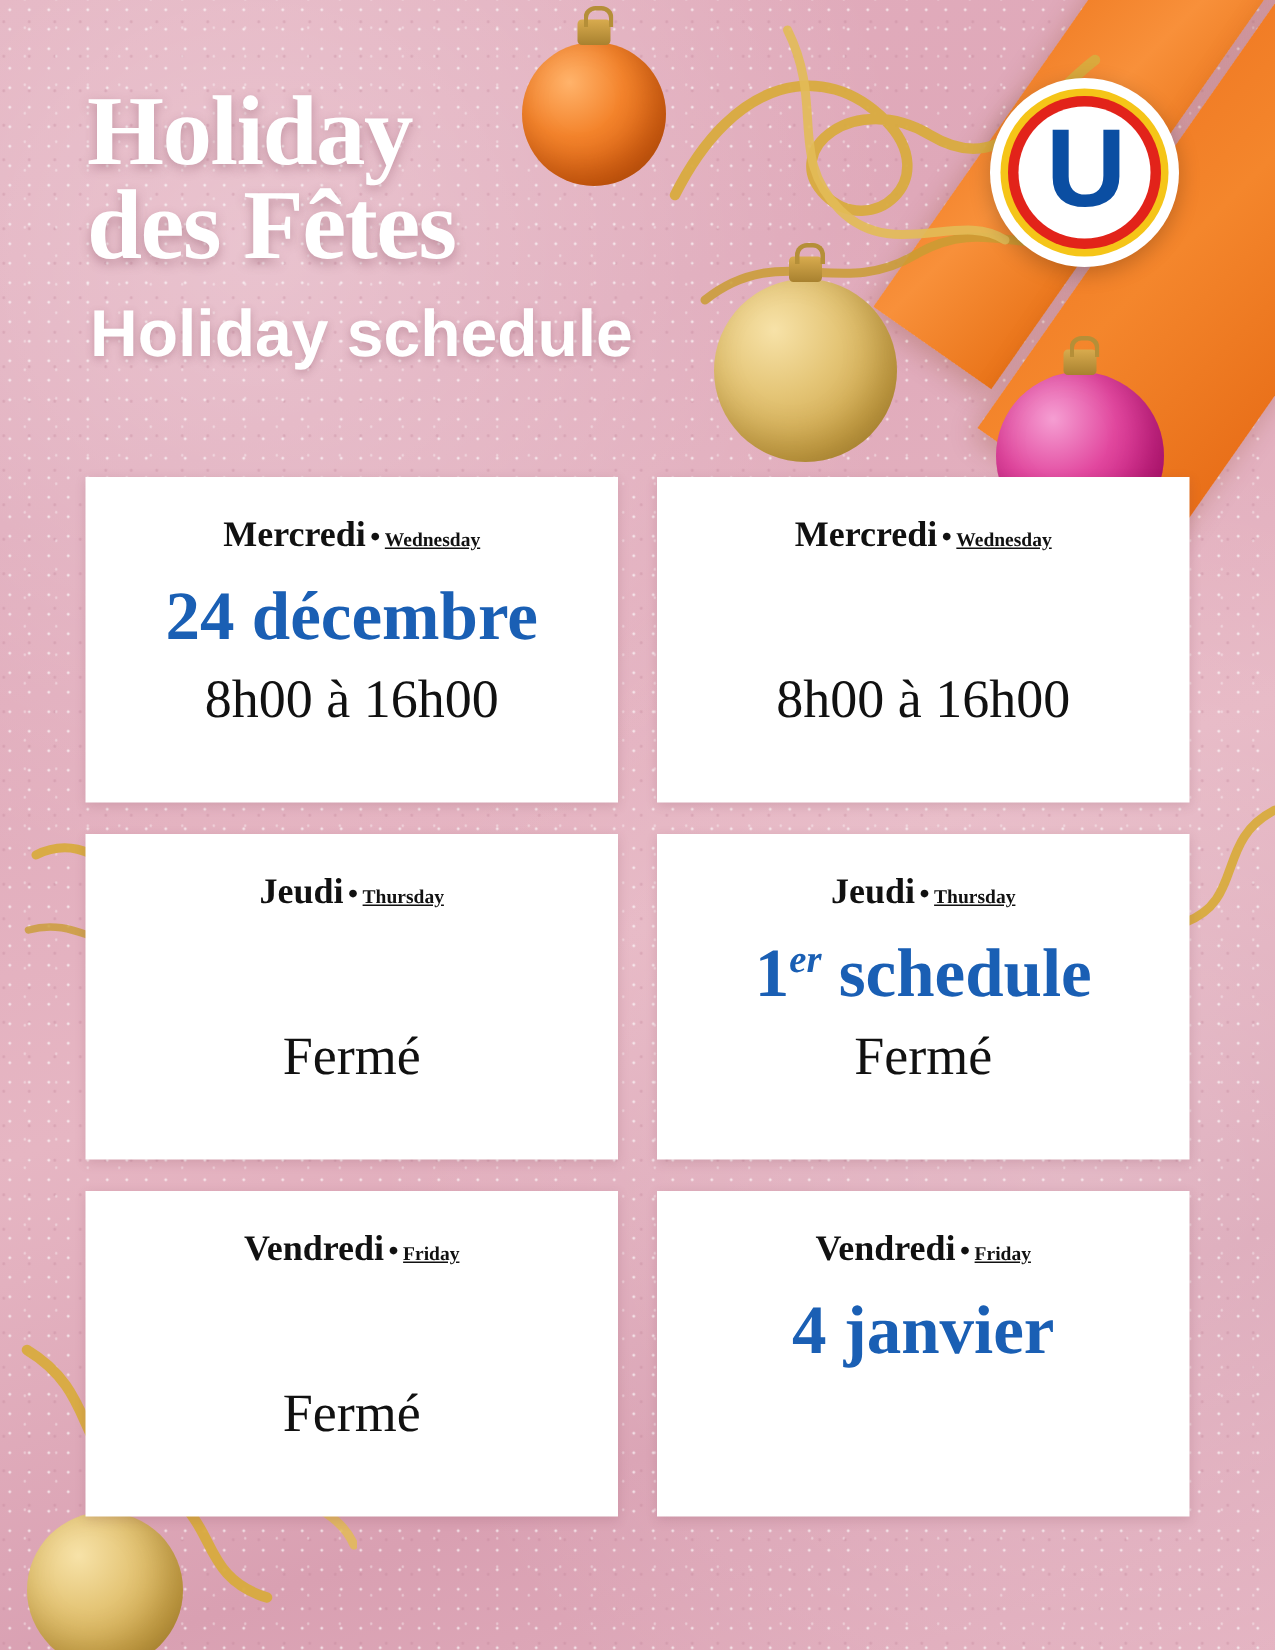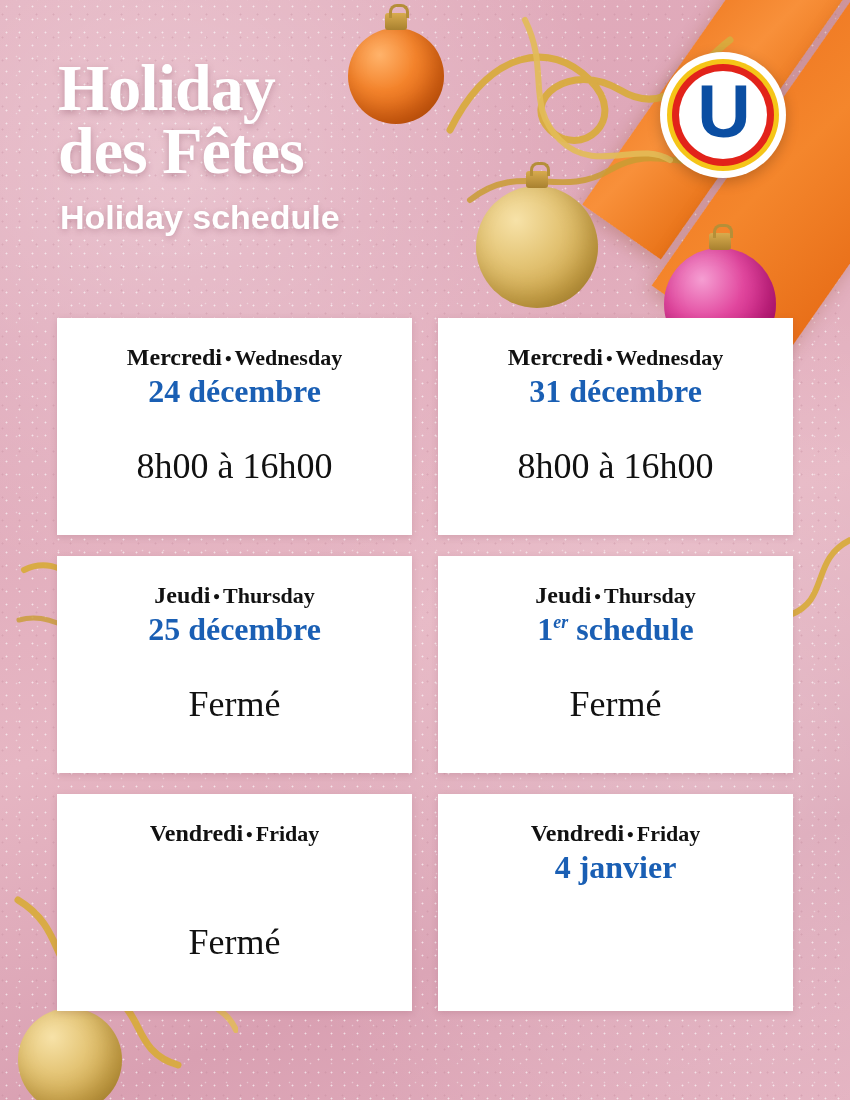--- a/index.html
+++ b/index.html
@@ -178,21 +178,21 @@
     font-weight: bold;
     font-size: 66px;
     line-height: 0.96;
     letter-spacing: -1px;
     text-shadow: 0 3px 7px rgba(120,60,80,0.35);
     margin: 0;
   }
   .subtitle {
     font-family: "Liberation Sans", sans-serif;
     font-weight: bold;
-    font-size: 34px;
+    font-size: 44px;
     line-height: 1.1;
     margin: 16px 0 0 2px;
     text-shadow: 0 2px 6px rgba(120,60,80,0.30);
   }
 
   
   .grid {
     position: absolute;
     top: 318px;
     left: 57px;
@@ -213,34 +213,35 @@
     box-sizing: border-box;
   }
   .dayline {
     font-family: "Liberation Serif", serif;
     color: #111111;
     font-size: 24px;
     font-weight: bold;
     white-space: nowrap;
   }
   .dayline .en {
-    font-size: 22px;
-    font-weight: bold;
+    font-size: 13px;
+    font-weight: bold;
+    text-decoration: underline;
   }
   .dayline .dot {
     font-size: 19px;
     padding: 0 3px;
   }
   .date {
     font-family: "Liberation Serif", serif;
     color: #1a5fb4;
     font-weight: bold;
-    font-size: 32px;
+    font-size: 46px;
     line-height: 1.05;
-    margin-top: 4px;
+    margin-top: 16px;
     white-space: nowrap;
   }
   .date sup {
     font-size: 0.56em;
     vertical-align: super;
     line-height: 0;
     font-style: italic;
   }
   .hours {
     font-family: "Liberation Serif", serif;
@@ -323,32 +324,26 @@
       <div class="date">
         <span>24 décembre</span><sup></sup><span></span>
       </div>
       <div class="hours">8h00 à 16h00</div>
     </div>
 
     <div class="card">
       <div class="dayline">
         <span>Mercredi</span><span class="dot">•</span><span class="en">Wednesday</span>
       </div>
-      <div class="date">
-        <span>31 décembre</span><sup></sup><span></span>
-      </div>
       <div class="hours">8h00 à 16h00</div>
     </div>
 
     <div class="card">
       <div class="dayline">
         <span>Jeudi</span><span class="dot">•</span><span class="en">Thursday</span>
-      </div>
-      <div class="date">
-        <span>25 décembre</span><sup></sup><span></span>
       </div>
       <div class="hours">Fermé</div>
     </div>
 
     <div class="card">
       <div class="dayline">
         <span>Jeudi</span><span class="dot">•</span><span class="en">Thursday</span>
       </div>
       <div class="date">
         <span>1</span><sup>er</sup><span> schedule</span>

